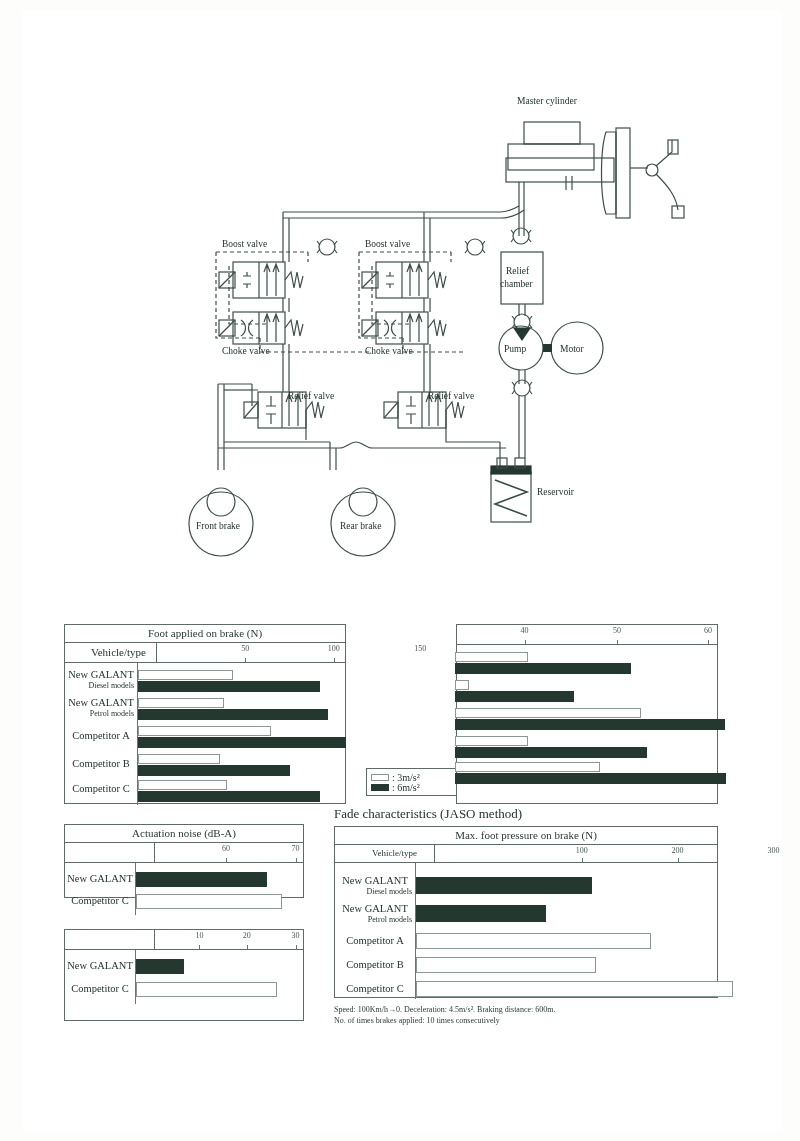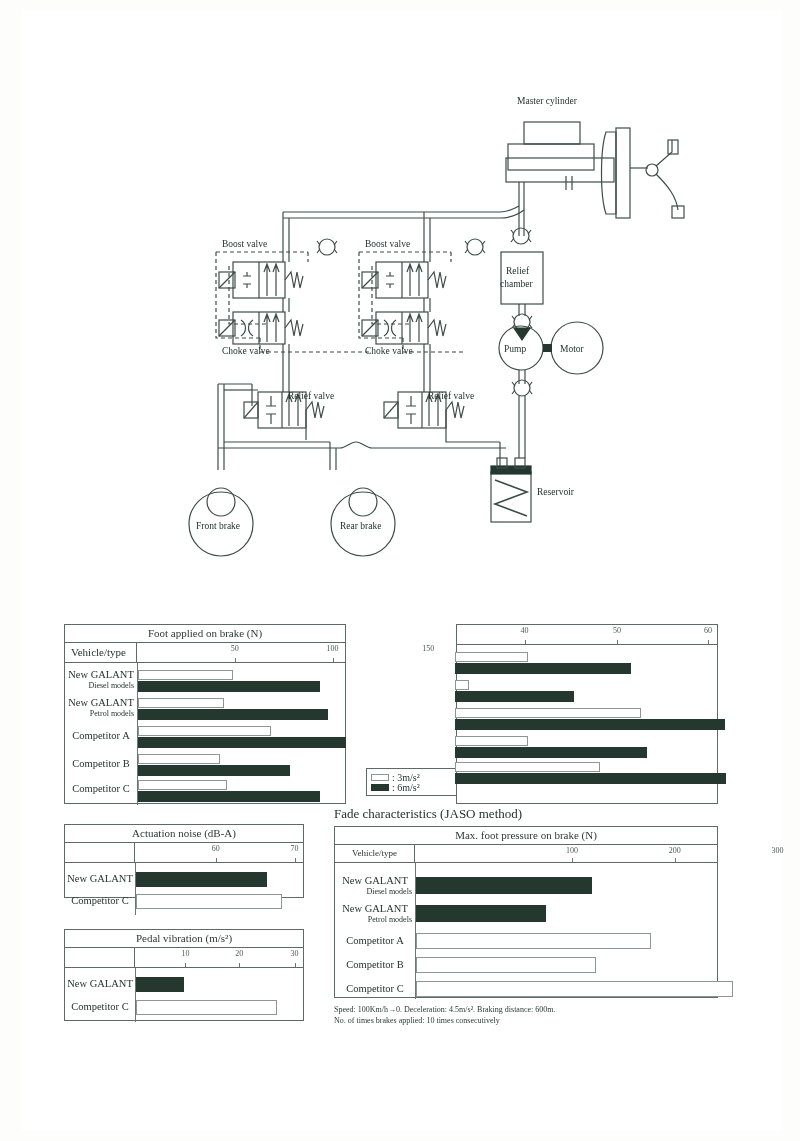--- a/index.html
+++ b/index.html
@@ -6,21 +6,21 @@
   body{font-family:"Liberation Serif",serif;}
   .page{position:relative;width:800px;height:1141px;background:#fdfdfb;overflow:hidden;}
   .paper{position:absolute;left:22px;top:10px;width:760px;height:1121px;background:#ffffff;}
   .title{position:absolute;left:0;top:58px;width:800px;text-align:center;font-weight:bold;font-size:19px;color:#23342f;letter-spacing:.3px;}
   svg{display:block;}
   .dg{position:absolute;left:0;top:0;}
   
   .panel{position:absolute;border:1px solid #5d6a66;background:#fff;box-sizing:border-box;}
   .ptitle{text-align:center;font-size:11px;color:#2b3a36;border-bottom:1px solid #5d6a66;line-height:17px;height:17px;}
   .hdr{display:flex;height:19px;border-bottom:1px solid #5d6a66;}
-  .hdr .vt{font-size:11px;color:#23342f;padding-left:6px;line-height:19px;box-sizing:border-box;border-right:1px solid #5d6a66;}
+  .hdr .vt{font-size:11px;color:#23342f;padding-left:6px;line-height:19px;box-sizing:border-box;border-right:1px solid #5d6a66;margin-left:20px;}
   .hdr .ax{position:relative;flex:1;}
   .tick{position:absolute;top:1px;font-size:8px;color:#4c5a56;transform:translateX(-50%);}
   .tickm{position:absolute;bottom:0;width:1px;height:4px;background:#6a7672;}
   .plot{position:relative;}
   .vline{position:absolute;top:0;bottom:0;width:1px;background:#6a7672;}
   .row{position:relative;}
   .rlabel{position:absolute;left:0;top:0;box-sizing:border-box;}
   .l1{display:block;font-size:10.5px;color:#23342f;text-align:center;line-height:12px;}
   .l2{display:block;font-size:8px;color:#23342f;text-align:right;padding-right:3px;line-height:10px;}
   .bar{position:absolute;box-sizing:border-box;}
@@ -347,21 +347,20 @@
       <div class="row" style="position:absolute;left:0;right:0;top:28px;height:22px;">
         <div class="rlabel" style="width:70px;">
           <span class="l1" style="line-height:20px;">Competitor C</span>
         </div>
         <div class="bar bw" style="left:71px;top:3px;width:146px;height:15px;"></div>
       </div>
     </div>
   </div>
 
   <div class="panel" style="left:64px;top:929px;width:240px;height:92px;">
-    <div class="ptitle">Pedal vibration (m/s²)</div>
     <div class="hdr">
       <div class="vt" style="width:70px;"></div>
       <div class="ax">
         <span class="tick" style="left:30%;">10</span>
         <span class="tickm" style="left:30%;"></span>
         <span class="tick" style="left:62%;">20</span>
         <span class="tickm" style="left:62%;"></span>
         <span class="tick" style="left:95%;">30</span>
         <span class="tickm" style="left:95%;"></span>
       </div>

